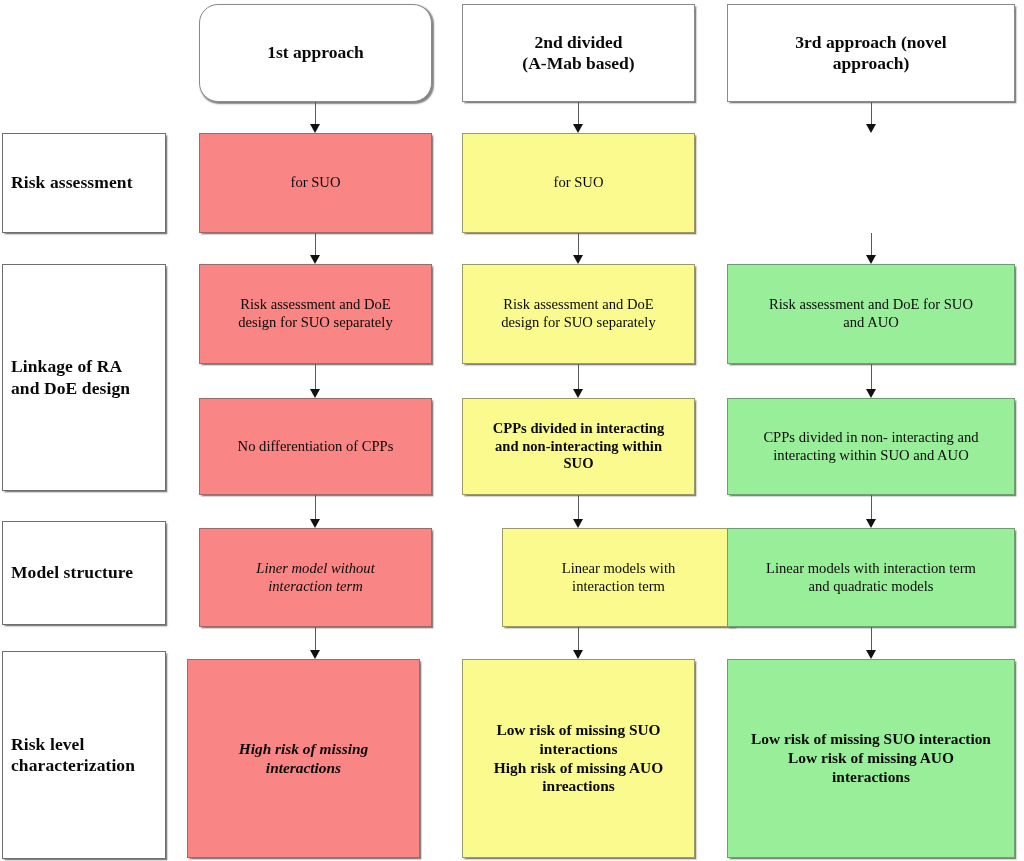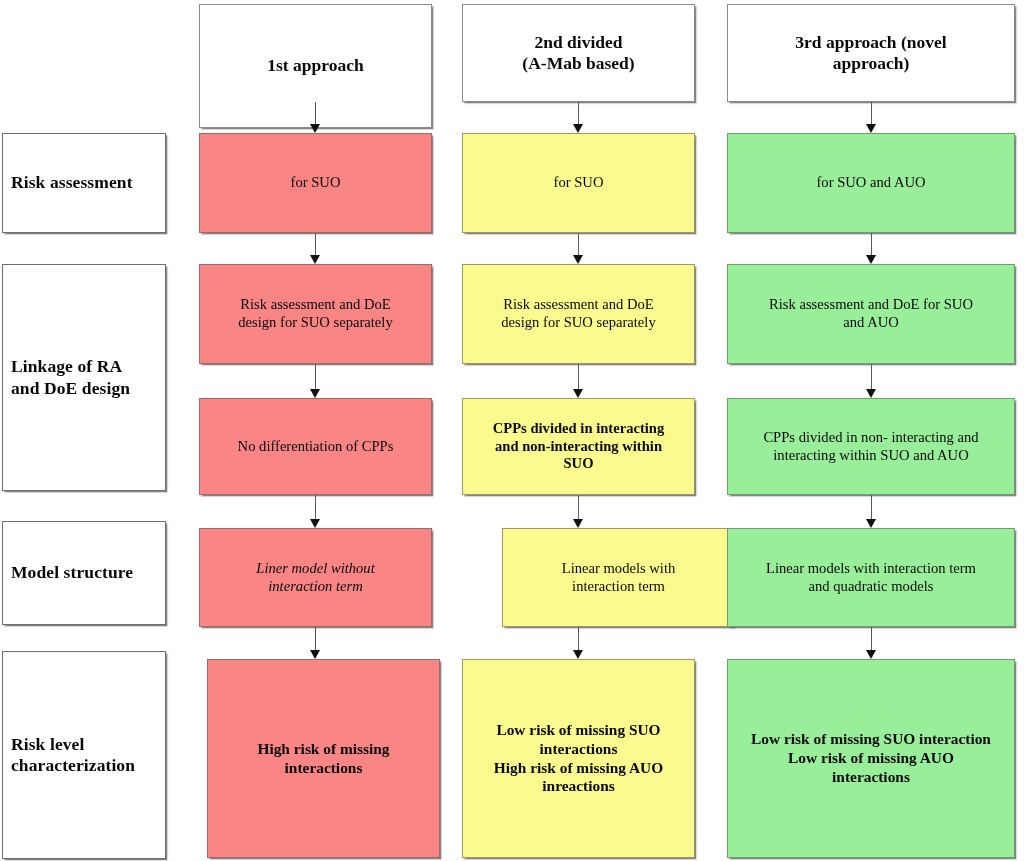--- a/index.html
+++ b/index.html
@@ -96,21 +96,21 @@
 
   <div class="box rowlabel" style="left:2px;top:521px;width:164px;height:104px;">
     <span class="txt">Model structure</span>
   </div>
 
   <div class="box rowlabel" style="left:2px;top:651px;width:164px;height:208px;">
     <span class="txt">Risk level
 characterization</span>
   </div>
 
-  <div class="box header" style="left:199px;top:4px;width:233px;height:124px;">
+  <div class="box header" style="left:199px;top:4px;width:233px;height:98px;border-radius:19px;">
     <span class="txt">1st approach</span>
   </div>
 
   <div class="box header" style="left:462px;top:4px;width:233px;height:98px;">
     <span class="txt">2nd divided
 (A-Mab based)</span>
   </div>
 
   <div class="box header" style="left:727px;top:4px;width:288px;height:98px;">
     <span class="txt">3rd approach (novel
@@ -128,23 +128,20 @@
   <div class="conn" style="left:871px;top:102px;height:31px;">
     <span class="line" style="height:23px;"></span>
     <span class="head" style="top:22px;"></span>
   </div>
 
   <div class="box cell c-red" style="left:199px;top:133px;width:233px;height:100px;">
     <span class="txt">for SUO</span>
   </div>
   <div class="box cell c-yellow" style="left:462px;top:133px;width:233px;height:100px;">
     <span class="txt">for SUO</span>
-  </div>
-  <div class="box cell c-green" style="left:727px;top:133px;width:288px;height:100px;">
-    <span class="txt">for SUO and AUO</span>
   </div>
 
   <div class="conn" style="left:315px;top:233px;height:31px;">
     <span class="line" style="height:23px;"></span>
     <span class="head" style="top:22px;"></span>
   </div>
   <div class="conn" style="left:578px;top:233px;height:31px;">
     <span class="line" style="height:23px;"></span>
     <span class="head" style="top:22px;"></span>
   </div>
@@ -224,21 +221,21 @@
   </div>
   <div class="conn" style="left:578px;top:627px;height:32px;">
     <span class="line" style="height:24px;"></span>
     <span class="head" style="top:23px;"></span>
   </div>
   <div class="conn" style="left:871px;top:627px;height:32px;">
     <span class="line" style="height:24px;"></span>
     <span class="head" style="top:23px;"></span>
   </div>
 
-  <div class="box cell bold c-red" style="left:207px;top:659px;width:233px;height:199px;">
+  <div class="box cell bold c-red" style="left:187px;top:659px;width:233px;height:199px;font-style:italic;">
     <span class="txt">High risk of  missing
 interactions</span>
   </div>
   <div class="box cell bold c-yellow" style="left:462px;top:659px;width:233px;height:199px;">
     <span class="txt">Low risk of missing SUO
 interactions
 High risk of missing AUO
 inreactions</span>
   </div>
   <div class="box cell bold c-green" style="left:727px;top:659px;width:288px;height:199px;">

